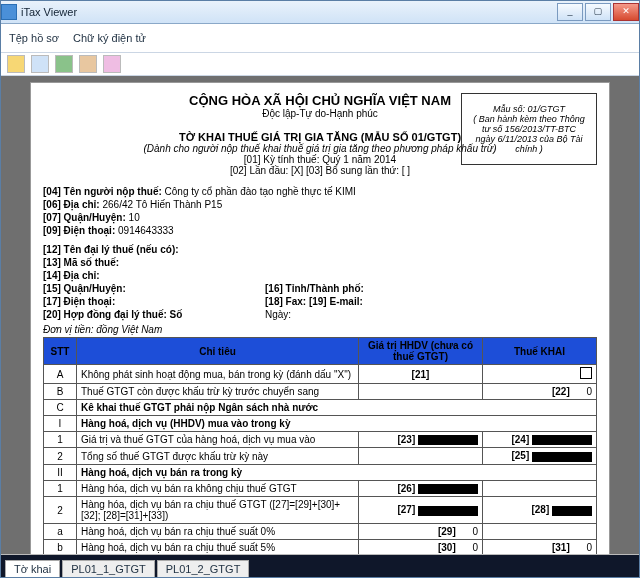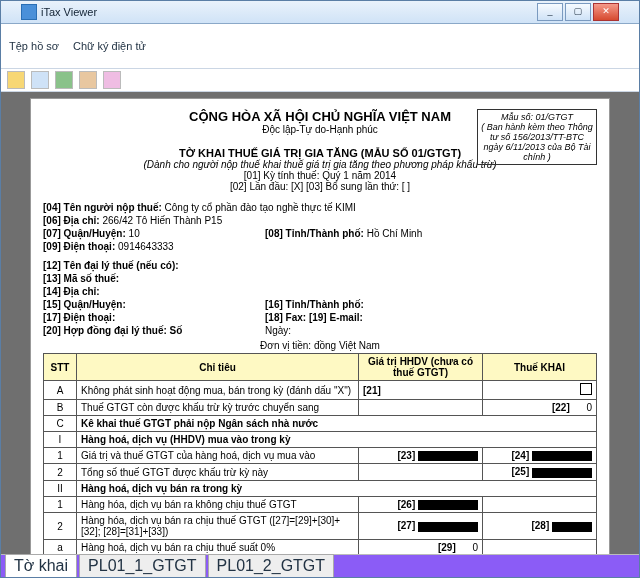--- a/index.html
+++ b/index.html
@@ -1,56 +1,56 @@
 <!DOCTYPE html>
 <html><head>
 <meta charset="utf-8">
 <style>
 html,body{margin:0;padding:0;font-family:Tahoma,Arial,sans-serif;font-size:10px;background:#ddd}
 .win{width:640px;height:578px;background:#fff;border:1px solid #5a7ea5;box-sizing:border-box;display:flex;flex-direction:column;position:relative}
-.titlebar{height:22px;background:linear-gradient(#e9f2fb,#d0e3f7);display:flex;align-items:center;padding:0 20px;border-bottom:1px solid #8aa8c8}
+.titlebar{height:22px;background:linear-gradient(#e9f2fb,#d0e3f7);display:flex;align-items:center;padding:0 0;border-bottom:1px solid #8aa8c8}
 .titlebar .icon{width:14px;height:14px;background:#4a90d9;border:1px solid #2a6fb5;margin-right:4px}
 .titlebar .title{flex:1;color:#123;font-size:11px}
 .winbtns{display:flex;gap:2px}
 .winbtn{width:24px;height:16px;border:1px solid #7a9ac0;background:linear-gradient(#f7fbff,#cfe2f7);font-size:9px;line-height:14px;text-align:center;color:#234}
 .winbtn.close{background:linear-gradient(#f59a8a,#d64a2f);color:#fff;border-color:#a33}
-.menubar{height:20px;display:flex;align-items:center;gap:14px;padding:12px 8px;border-bottom:1px solid #cbd6e4;font-size:11px;color:#234}
+.menubar{height:20px;display:flex;align-items:center;gap:14px;padding:4px 8px;border-bottom:1px solid #cbd6e4;font-size:11px;color:#234}
 .toolbar{height:22px;display:flex;align-items:center;gap:6px;padding:0 6px;border-bottom:1px solid #cbd6e4}
 .tbicon{width:16px;height:16px;border:1px solid #bbb;display:inline-block}
 .tbicon.open{background:#f7d774}
 .tbicon.print{background:#cfe2f7}
 .tbicon.save{background:#8ac28a}
 .tbicon.export{background:#e8c7a0}
 .tbicon.sign{background:#efbde3}
 .doc-wrap{flex:1;overflow:hidden;position:relative;background:#6f6f6f;display:flex;flex-direction:column}
 .doc-scroll{flex:1;overflow-y:scroll;padding:6px 14px 0 14px;background:#6f6f6f}
 .page{background:#fff;border:1px solid #999;padding:10px 12px 12px 12px;margin:0 auto;width:580px;box-sizing:border-box}
 .page .head{position:relative}
 .page h1,.page h2,.page h3,.page p{margin:0;text-align:center}
 .page h1{font-size:13px;font-weight:bold}
 .page .sub{font-size:10px}
 .page .formtitle{font-size:11px;font-weight:bold;margin-top:12px}
 .page .note{font-style:italic;font-size:10px}
 .smallcenter{font-size:10px}
-.rightbox{position:absolute;right:0;top:0;width:114px;border:1px solid #333;font-style:italic;font-size:9px;text-align:center;padding:2px}
+.rightbox{position:absolute;right:0;top:0;width:114px;border:1px solid #333;font-style:italic;font-size:9px;text-align:center;padding:10px}
 .fields{margin-top:10px;font-size:10px}
 .fields .row{margin:2px 0;display:flex}
 .fields .cols{display:flex;gap:42px}
 .fields .col{min-width:180px}
-.unit{text-align:center;margin-top:4px;font-size:10px}
+.unit{text-align:left;font-style:italic;margin-top:4px;font-size:10px}
 table.grid{width:100%;border-collapse:collapse;font-size:10px;margin-top:2px}
 table.grid th,table.grid td{border:1px solid #555;padding:2px 4px;vertical-align:middle}
-table.grid th{text-align:center;font-weight:bold;background:#fef9c3}
+table.grid th{text-align:center;font-weight:bold;background:#1d4ed8}
 table.grid td.c{text-align:center;width:24px}
-table.grid td.n{text-align:left;width:40px}
+table.grid td.n{text-align:center;width:40px}
 td.val{width:90px;text-align:right;position:relative}
 .bracket{font-weight:bold}
 .black{display:inline-block;height:10px;background:#000;width:60px;vertical-align:middle}
 .blackbox{display:inline-block;border:1px solid #000;width:10px;height:10px}
-.tabstrip{height:22px;background:#8b5cf6;border-top:1px solid #bbb;display:flex;align-items:flex-end;padding:0 4px;font-size:16px}
+.tabstrip{height:22px;background:#0f172a;border-top:1px solid #bbb;display:flex;align-items:flex-end;padding:0 4px;font-size:11px}
 .tab{border:1px solid #aaa;border-bottom:none;padding:2px 8px;background:#fff;margin-right:2px;color:#234}
 .tab.inactive{background:#eee}
 ::-webkit-scrollbar{width:14px}
 ::-webkit-scrollbar-track{background:#e6e6e6;border-left:1px solid #bbb}
 ::-webkit-scrollbar-thumb{background:#c5d3e6;border:1px solid #8fa9c9}
 </style>
 </head>
 <body>
 
 <div class="win">
@@ -91,21 +91,20 @@
           <p class="note">(Dành cho người nộp thuế khai thuế giá trị gia tăng theo phương pháp khấu trừ)</p>
           <p class="smallcenter">[01] Kỳ tính thuế: Quý 1 năm 2014</p>
           <p class="smallcenter">[02] Lần đầu: [X] [03] Bổ sung lần thứ: [  ]</p>
         </div>
 
         <div class="fields">
           <div class="row"><b>[04] Tên người nộp thuế:</b>&nbsp;<span>Công ty cổ phần đào tạo nghề thực tế KIMI</span></div>
           <div class="row"><b>[06] Địa chỉ:</b>&nbsp;<span>266/42 Tô Hiến Thành P15</span></div>
           <div class="row cols">
             <span class="col"><b>[07] Quận/Huyện:</b>&nbsp;<span>10</span></span>
-            <span class="col"><b>[08] Tỉnh/Thành phố:</b>&nbsp;<span>Hồ Chí Minh</span></span>
           </div>
           <div class="row cols">
             <span class="col"><b>[09] Điện thoại:</b>&nbsp;<span>0914643333</span></span>
           </div>
           <div class="row" style="margin-top:8px">
               <b>[12] Tên đại lý thuế (nếu có):</b>
             </div>
           <div class="row">
               <b>[13] Mã số thuế:</b>
             </div>

